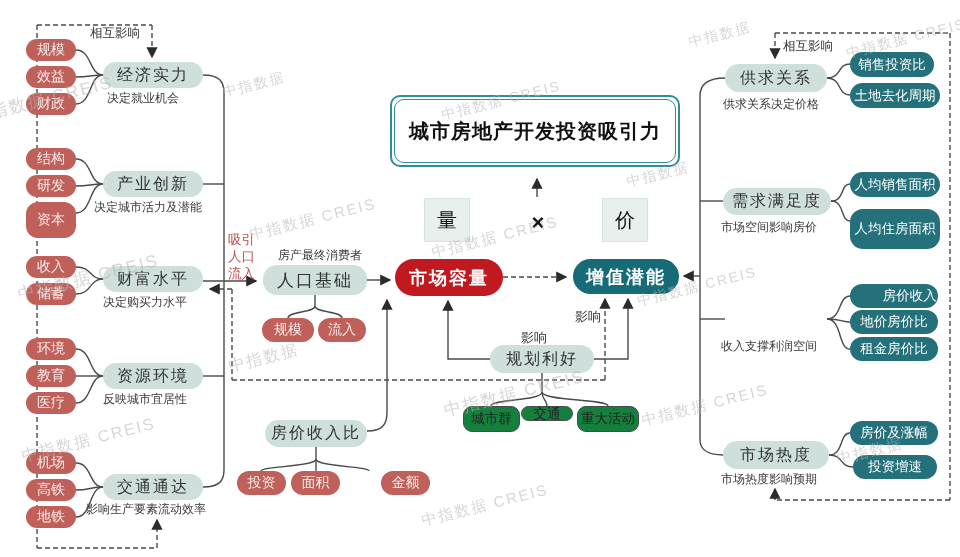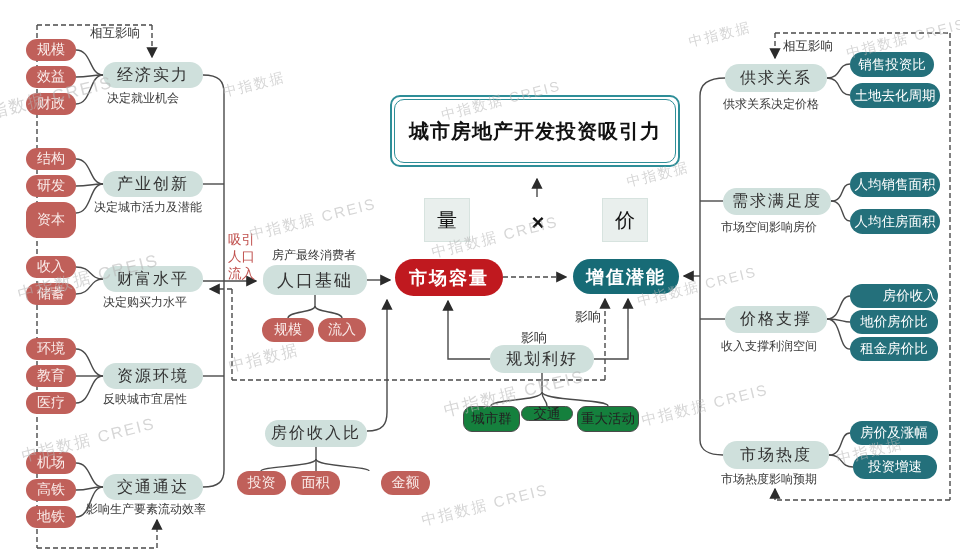--- a/index.html
+++ b/index.html
@@ -153,21 +153,21 @@
   <div class="desc" style="left:107px;top:90px;">决定就业机会</div>
   <div class="pill pill-green" style="left:103px;top:171px;width:100px;height:26px;">产业创新</div>
   <div class="desc" style="left:94px;top:199px;">决定城市活力及潜能</div>
   <div class="pill pill-green" style="left:103px;top:266px;width:100px;height:26px;">财富水平</div>
   <div class="desc" style="left:103px;top:294px;">决定购买力水平</div>
   <div class="pill pill-green" style="left:103px;top:363px;width:100px;height:26px;">资源环境</div>
   <div class="desc" style="left:103px;top:391px;">反映城市宜居性</div>
   <div class="pill pill-green" style="left:103px;top:474px;width:100px;height:26px;">交通通达</div>
   <div class="desc" style="left:86px;top:501px;">影响生产要素流动效率</div>
 
-  <div class="desc" style="left:272px;top:247px;">房产最终消费者</div>
+  <div class="desc" style="left:278px;top:247px;">房产最终消费者</div>
   <div class="pill pill-green" style="left:263px;top:265px;width:104px;height:30px;font-size:17px;">人口基础</div>
   <div class="pill pill-red" style="left:262px;top:318px;width:52px;height:24px;">规模</div>
   <div class="pill pill-red" style="left:318px;top:318px;width:48px;height:24px;">流入</div>
 
   <div class="pill pill-capacity" style="left:395px;top:259px;width:108px;height:37px;">市场容量</div>
   <div class="pill pill-potential" style="left:573px;top:259px;width:106px;height:35px;">增值潜能</div>
 
   <div class="title-box">
     <div class="title-inner">城市房地产开发投资吸引力</div>
   </div>
@@ -182,29 +182,28 @@
 
   <div class="pill pill-green" style="left:265px;top:420px;width:102px;height:27px;">房价收入比</div>
   <div class="pill pill-red" style="left:237px;top:471px;width:49px;height:24px;">投资</div>
   <div class="pill pill-red" style="left:291px;top:471px;width:49px;height:24px;">面积</div>
   <div class="pill pill-red" style="left:345px;top:471px;width:49px;height:24px;margin-left:36px;">金额</div>
 
   <div class="pill pill-green" style="left:725px;top:64px;width:102px;height:28px;">供求关系</div>
   <div class="desc" style="left:723px;top:96px;">供求关系决定价格</div>
   <div class="pill pill-green" style="left:723px;top:188px;width:108px;height:27px;">需求满足度</div>
   <div class="desc" style="left:721px;top:219px;">市场空间影响房价</div>
-  <div class="pill pill-green" style="left:725px;top:306px;width:102px;height:27px;">价格支撑</div>
   <div class="desc" style="left:721px;top:338px;">收入支撑利润空间</div>
   <div class="pill pill-green" style="left:723px;top:441px;width:106px;height:28px;">市场热度</div>
   <div class="desc" style="left:721px;top:471px;">市场热度影响预期</div>
 
   <div class="pill pill-dark" style="left:850px;top:52px;width:84px;height:25px;">销售投资比</div>
   <div class="pill pill-dark" style="left:850px;top:83px;width:90px;height:25px;">土地去化周期</div>
   <div class="pill pill-dark" style="left:850px;top:172px;width:90px;height:25px;">人均销售面积</div>
-  <div class="pill pill-dark" style="left:850px;top:209px;width:90px;height:25px;">人均住房面积</div>
+  <div class="pill pill-dark" style="left:850px;top:209px;width:90px;height:40px;">人均住房面积</div>
   <div class="pill pill-dark" style="left:850px;top:284px;width:88px;height:24px;padding-left:45px;">房价收入比</div>
   <div class="pill pill-dark" style="left:850px;top:310px;width:88px;height:24px;">地价房价比</div>
   <div class="pill pill-dark" style="left:850px;top:337px;width:88px;height:24px;">租金房价比</div>
   <div class="pill pill-dark" style="left:850px;top:421px;width:88px;height:24px;">房价及涨幅</div>
   <div class="pill pill-dark" style="left:853px;top:455px;width:84px;height:24px;">投资增速</div>
 
   <div class="wm" style="left:-30px;top:88px;font-size:17px;">中指数据 CREIS</div>
   <div class="wm" style="left:222px;top:76px;font-size:14px;">中指数据</div>
   <div class="wm" style="left:688px;top:26px;font-size:14px;">中指数据</div>
   <div class="wm" style="left:845px;top:30px;font-size:14px;">中指数据 CREIS</div>

